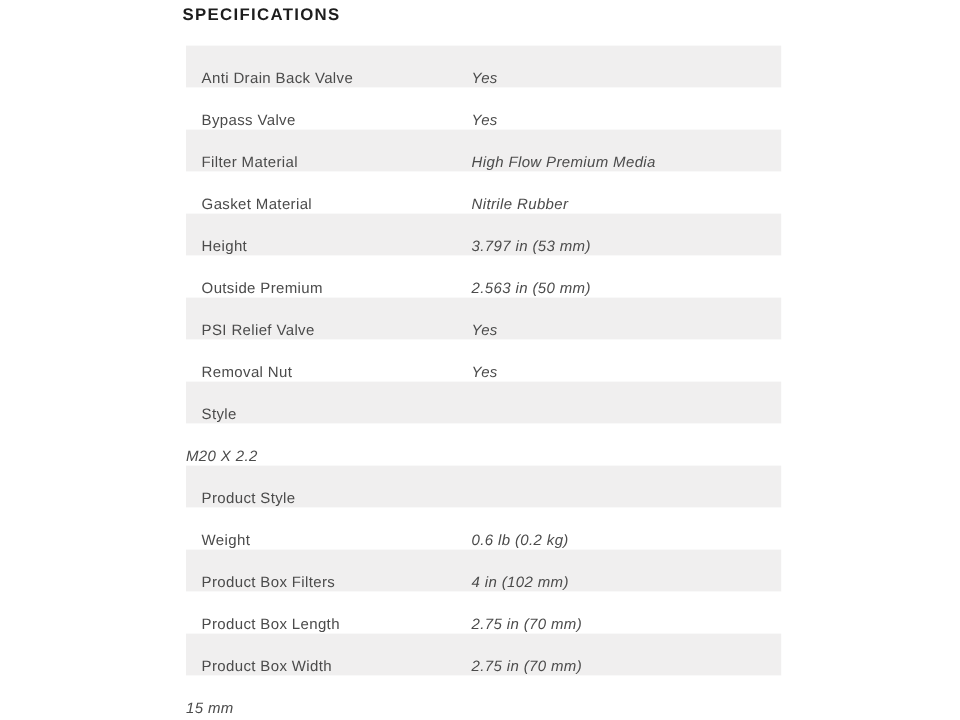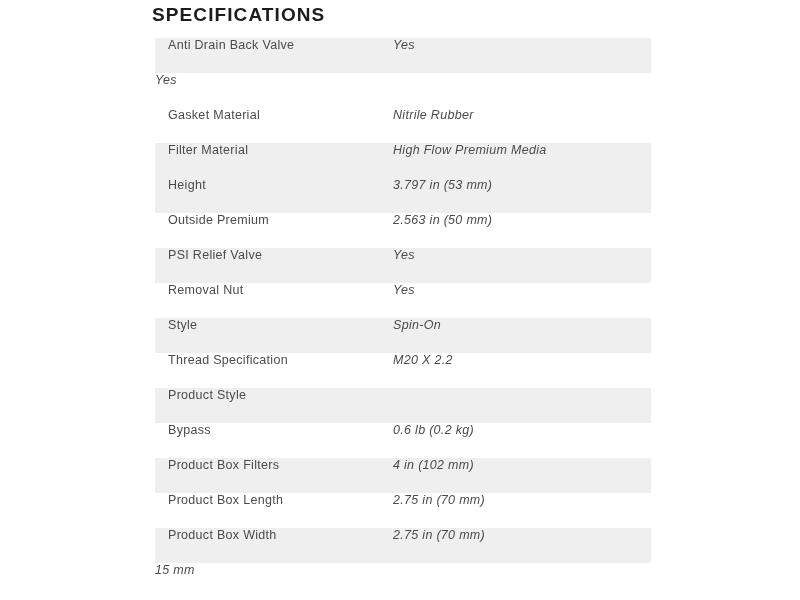--- a/index.html
+++ b/index.html
@@ -12,35 +12,35 @@
     background: #ffffff;
     position: relative;
     overflow: hidden;
     font-family: "Liberation Sans", sans-serif;
   }
   .section-title {
     position: absolute;
     left: 152px;
     top: 4px;
     margin: 0;
-    font-size: 19px;
+    font-size: 14px;
     font-weight: 800;
     letter-spacing: 1.1px;
     color: #1d1d1d;
     text-transform: uppercase;
   }
   .spec-table {
     position: absolute;
     left: 155px;
     top: 38px;
     width: 496px;
   }
   .spec-row {
     display: flex;
-    align-items: flex-start;
+    align-items: flex-end;
     height: 35px;
     background: #ffffff;
   }
   .spec-row.alt {
     background: #f0efef;
   }
   .spec-label {
     width: 238px;
     padding-left: 13px;
     box-sizing: border-box;
@@ -62,59 +62,58 @@
 <body>
 
 <h2 class="section-title">SPECIFICATIONS</h2>
 
 <div class="spec-table">
     <div class="spec-row alt">
       <span class="spec-label">Anti Drain Back Valve</span>
       <span class="spec-value">Yes</span>
     </div>
     <div class="spec-row">
+      <span class="spec-label">Bypass Valve</span>
       <span class="spec-value">Yes</span>
+    </div>
+    <div class="spec-row alt">
+      <span class="spec-label">Filter Material</span>
+      <span class="spec-value">High Flow Premium Media</span>
     </div>
     <div class="spec-row">
       <span class="spec-label">Gasket Material</span>
       <span class="spec-value">Nitrile Rubber</span>
-    </div>
-    <div class="spec-row alt">
-      <span class="spec-label">Filter Material</span>
-      <span class="spec-value">High Flow Premium Media</span>
     </div>
     <div class="spec-row alt">
       <span class="spec-label">Height</span>
       <span class="spec-value">3.797 in (53 mm)</span>
     </div>
     <div class="spec-row">
       <span class="spec-label">Outside Premium</span>
       <span class="spec-value">2.563 in (50 mm)</span>
     </div>
     <div class="spec-row alt">
       <span class="spec-label">PSI Relief Valve</span>
       <span class="spec-value">Yes</span>
     </div>
     <div class="spec-row">
       <span class="spec-label">Removal Nut</span>
       <span class="spec-value">Yes</span>
     </div>
     <div class="spec-row alt">
       <span class="spec-label">Style</span>
-      <span class="spec-value">Spin-On</span>
     </div>
     <div class="spec-row">
-      <span class="spec-label">Thread Specification</span>
       <span class="spec-value">M20 X 2.2</span>
     </div>
     <div class="spec-row alt">
       <span class="spec-label">Product Style</span>
     </div>
     <div class="spec-row">
-      <span class="spec-label">Bypass</span>
+      <span class="spec-label">Weight</span>
       <span class="spec-value">0.6 lb (0.2 kg)</span>
     </div>
     <div class="spec-row alt">
       <span class="spec-label">Product Box Filters</span>
       <span class="spec-value">4 in (102 mm)</span>
     </div>
     <div class="spec-row">
       <span class="spec-label">Product Box Length</span>
       <span class="spec-value">2.75 in (70 mm)</span>
     </div>

